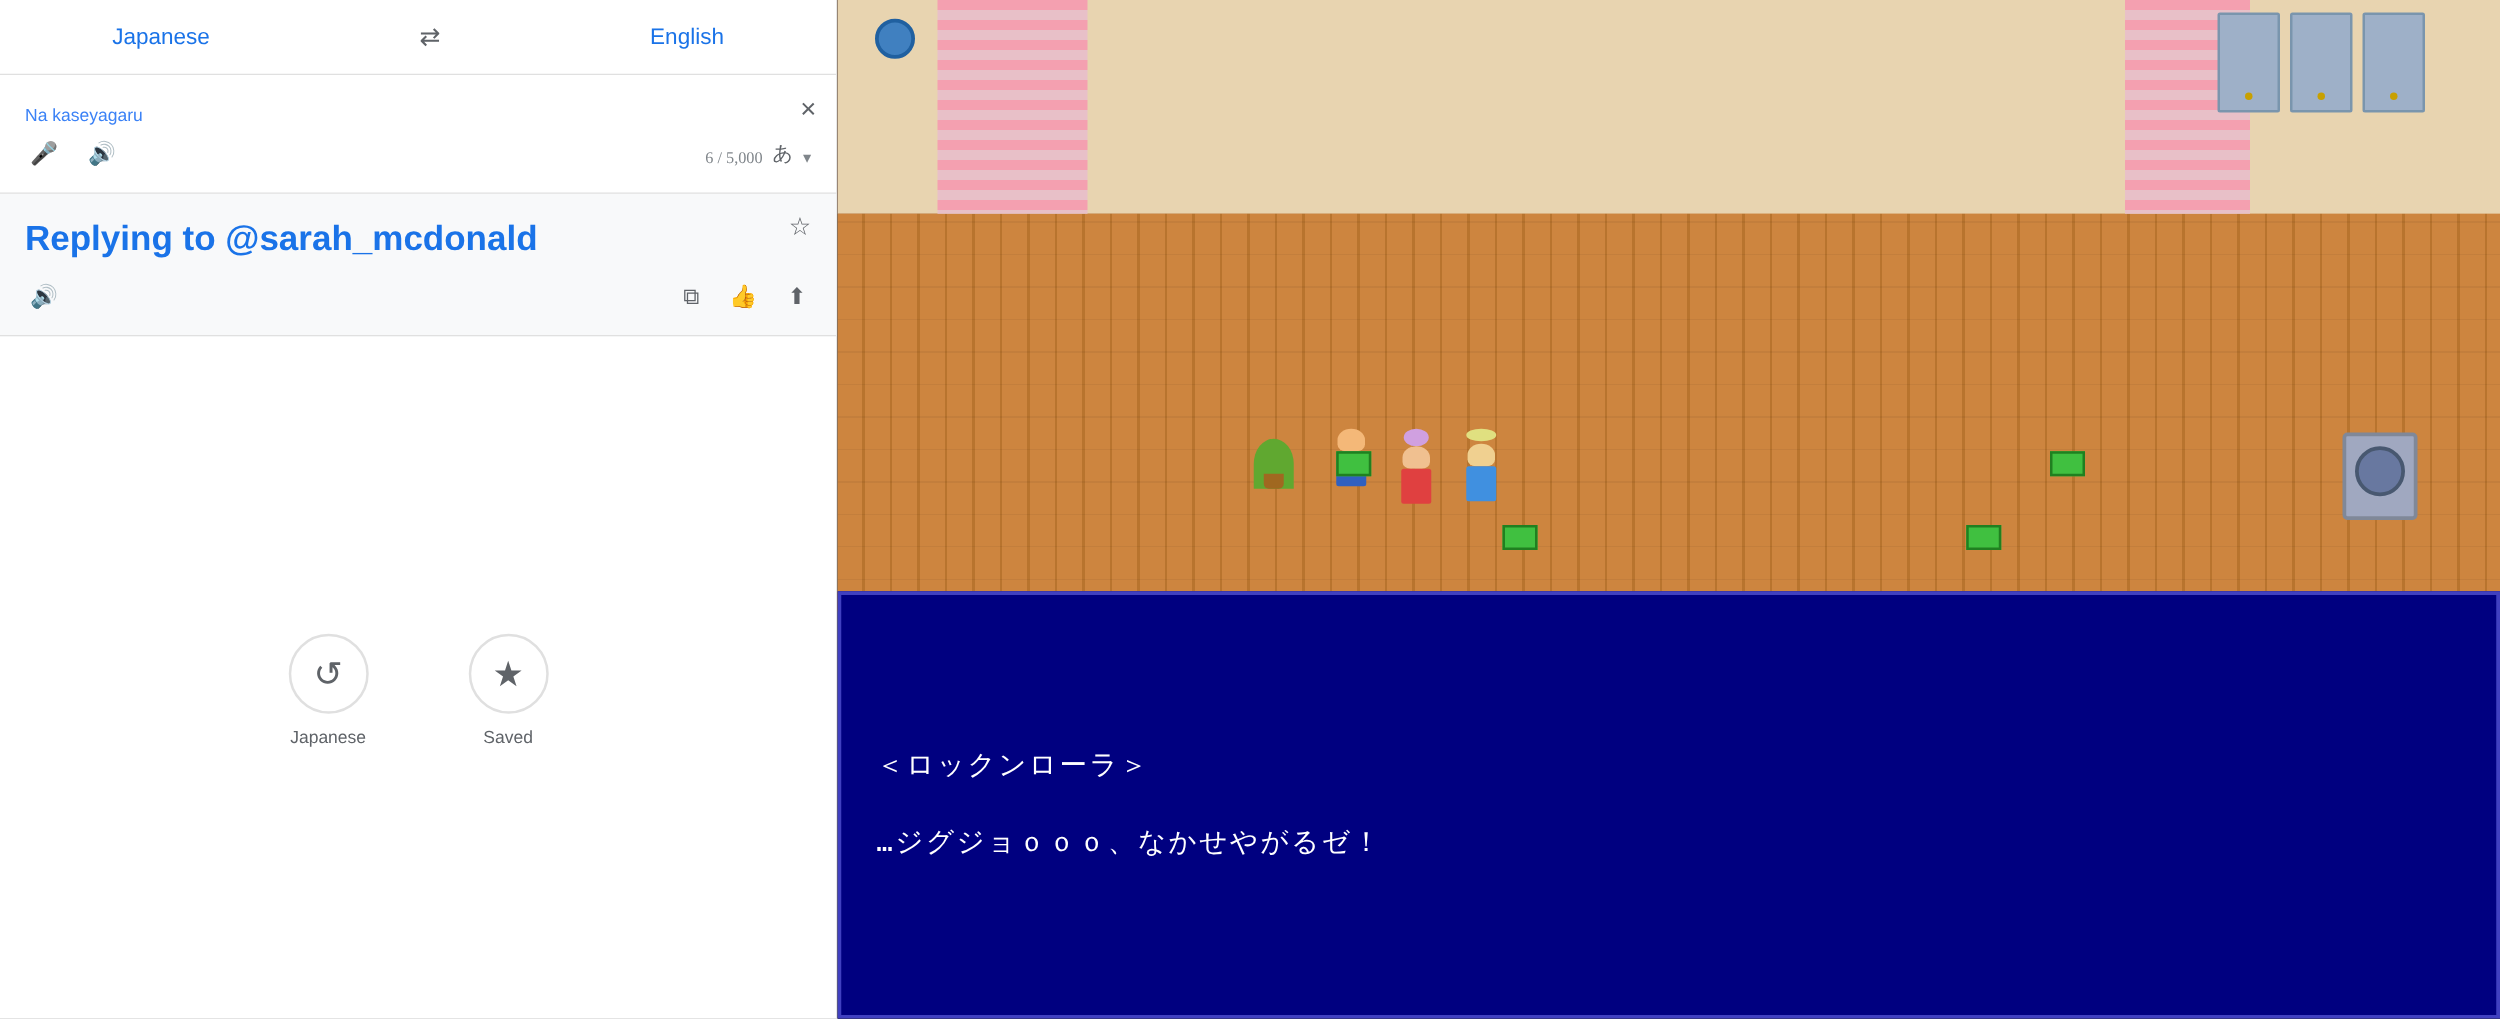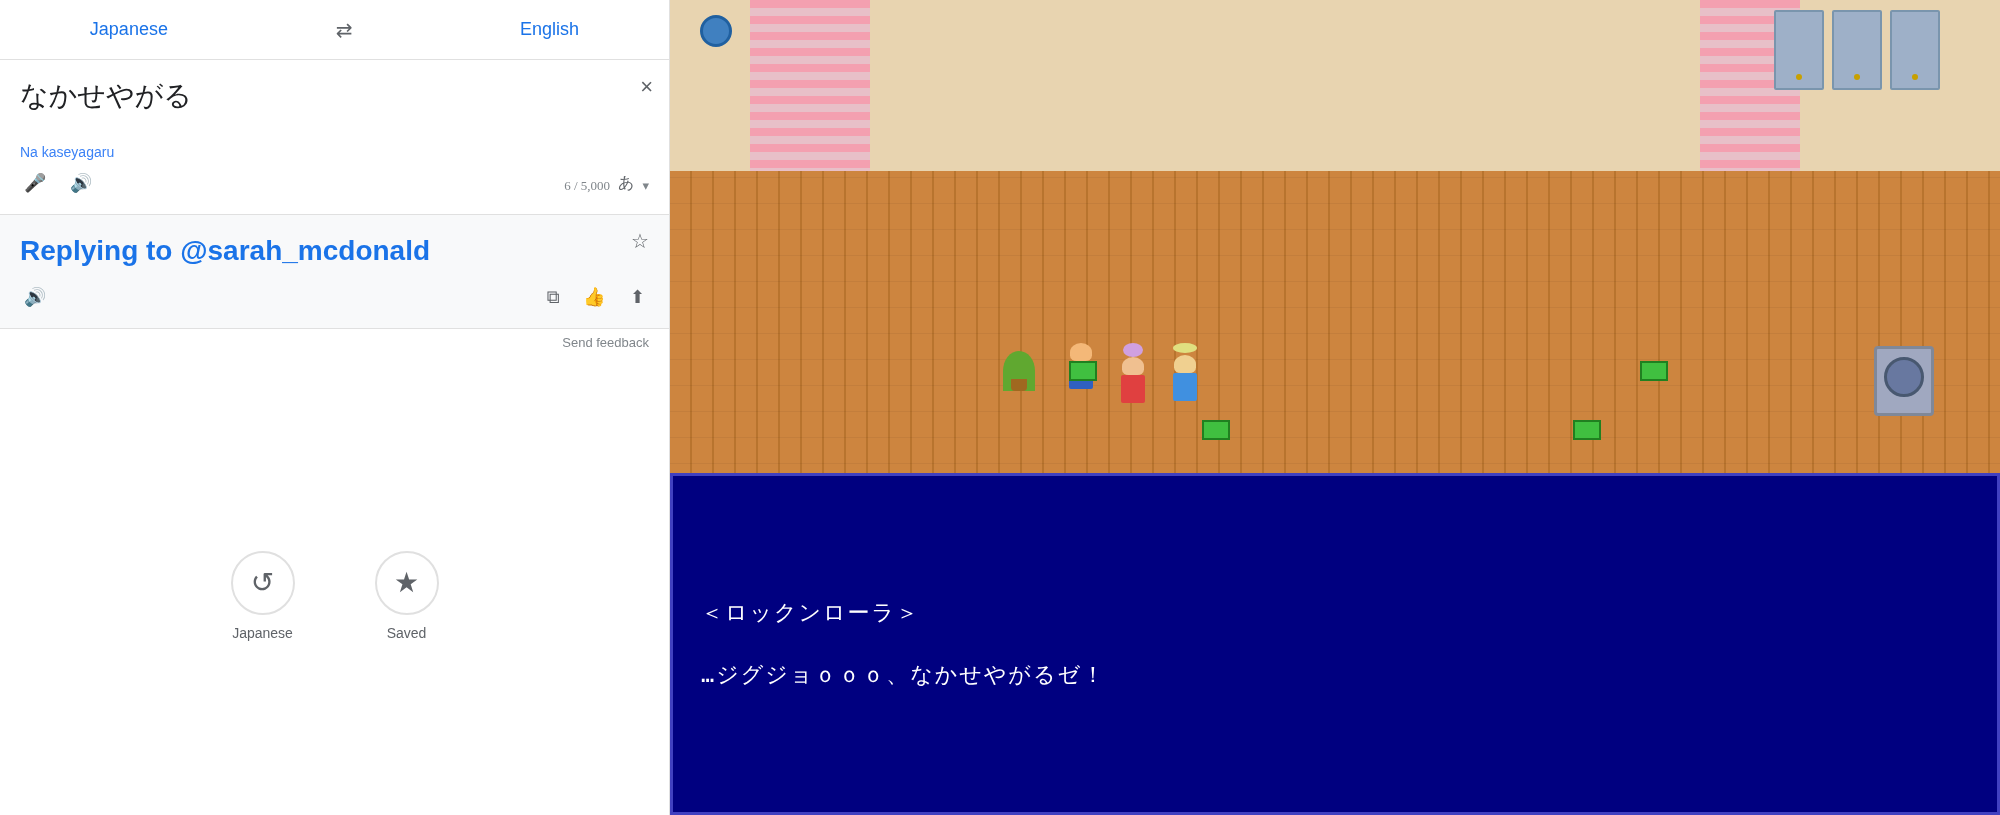--- a/index.html
+++ b/index.html
@@ -410,21 +410,20 @@
 
 <div class="translate-panel">
 
   <div class="lang-selector">
     <button class="lang-btn">Japanese</button>
     <button class="swap-icon">⇄</button>
     <button class="lang-btn">English</button>
   </div>
 
   <div class="source-area">
-    <div class="source-text">なかせやがる</div>
     <button class="clear-btn">×</button>
     <div class="romanization">Na kaseyagaru</div>
     <div class="source-controls">
       <div class="source-controls-left">
         <button class="icon-btn">
           <span>🎤</span>
         </button>
         <button class="icon-btn">
           <span>🔊</span>
         </button>
@@ -455,23 +454,20 @@
         <button class="icon-btn">
           <span>👍</span>
         </button>
         <button class="icon-btn">
           <span>⬆</span>
         </button>
       </div>
     </div>
   </div>
 
-  <div class="feedback-text">
-    <span style="cursor:pointer; color:#80868b;">Send feedback</span>
-  </div>
 
   <div class="history-section">
     <div class="history-icons-row">
       <div class="history-item">
         <div class="history-circle">
           <span>↺</span>
         </div>
         <span class="history-label">Japanese</span>
       </div>
       <div class="history-item">

